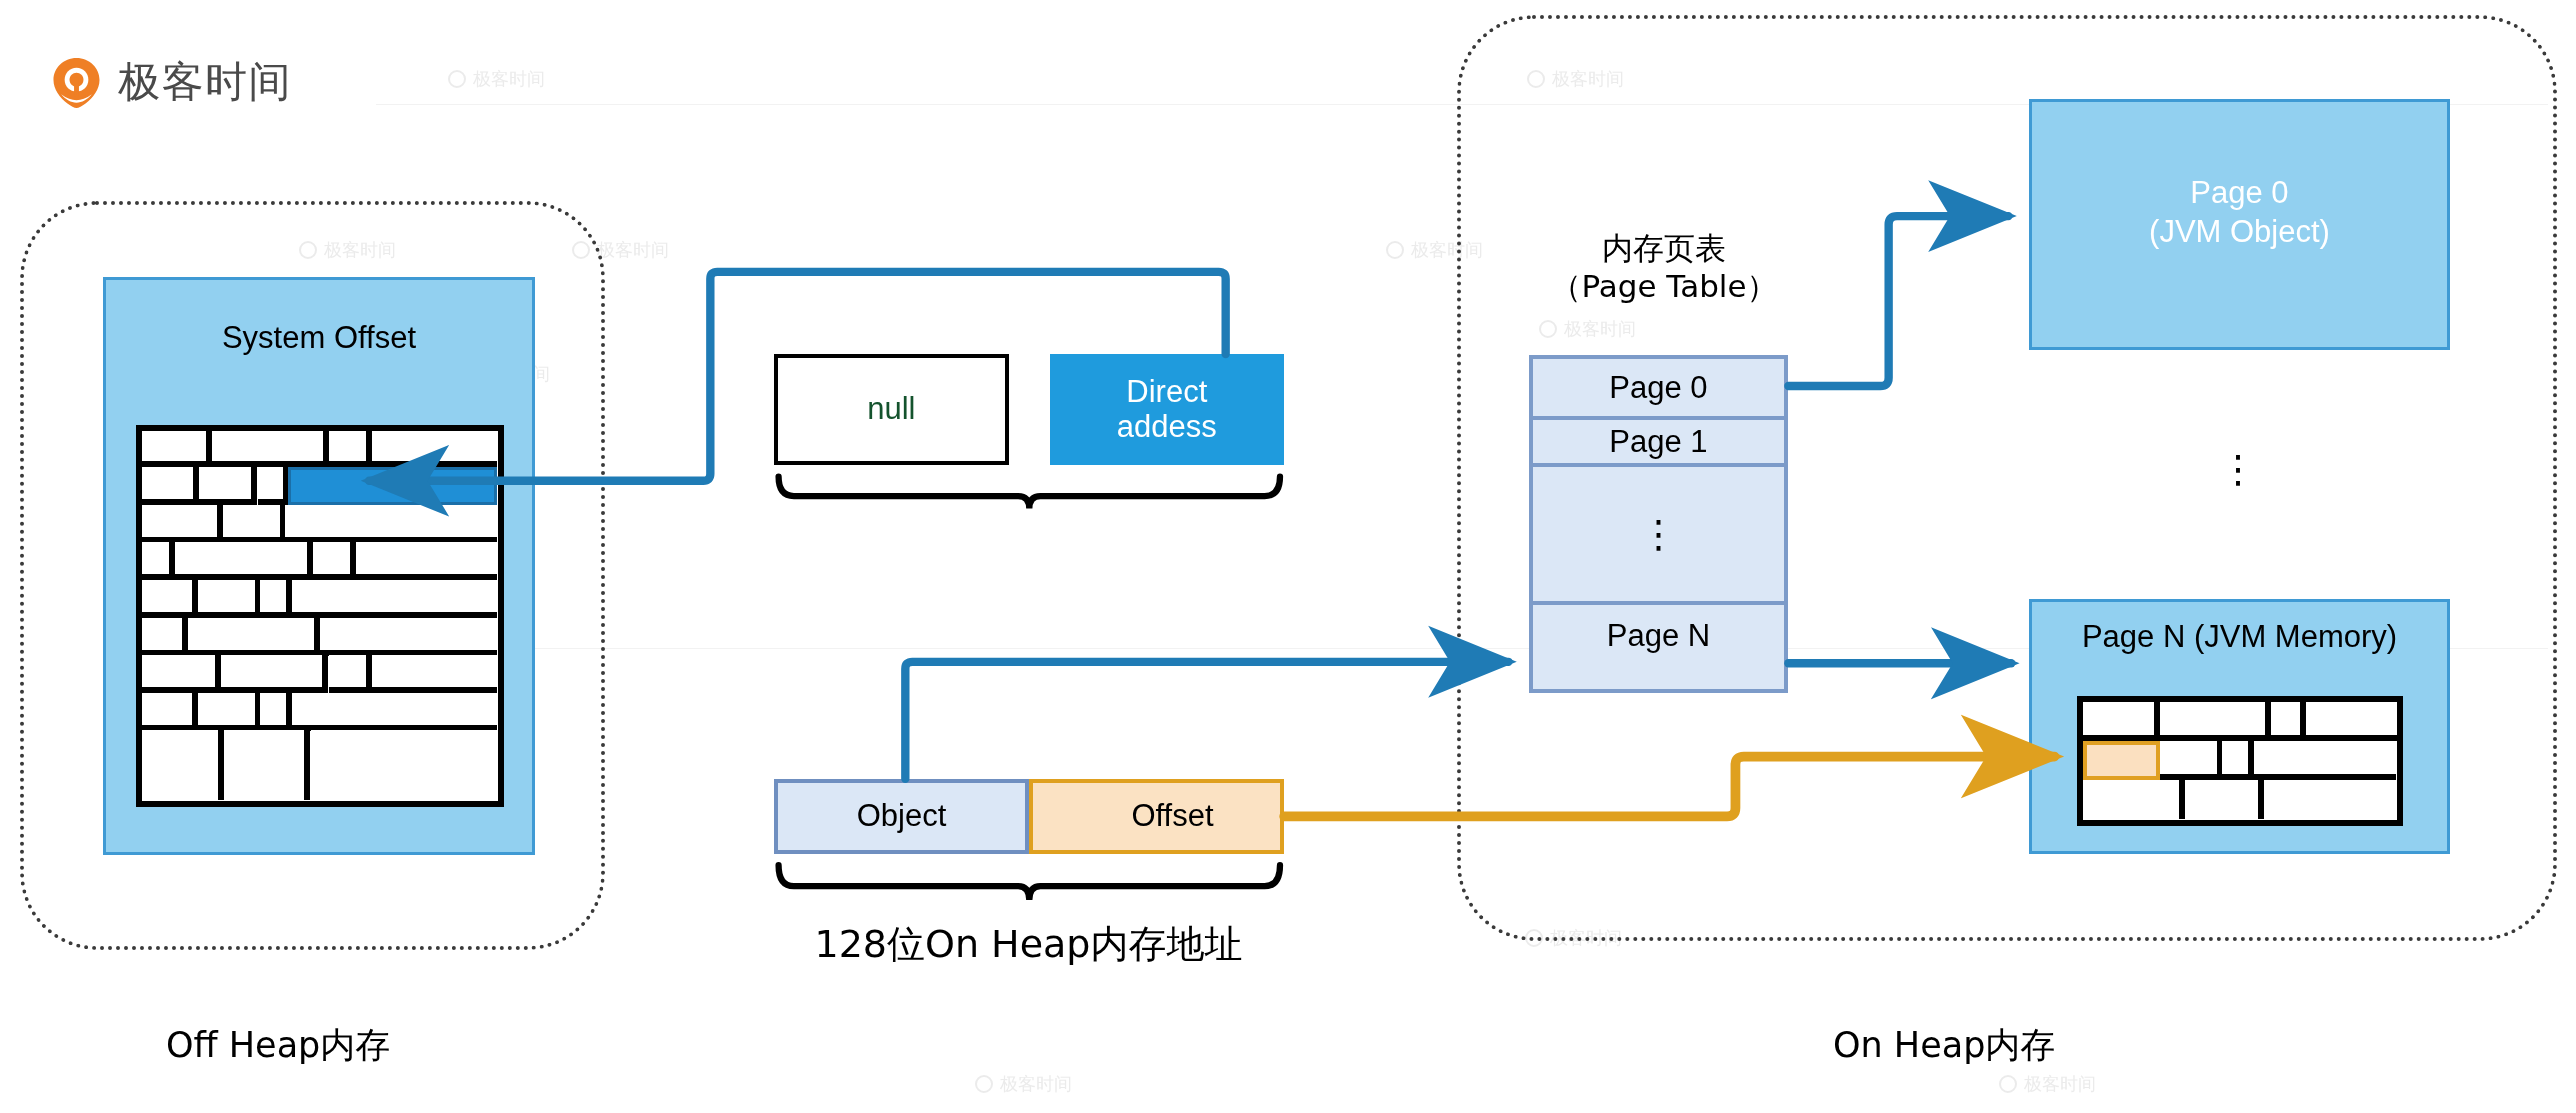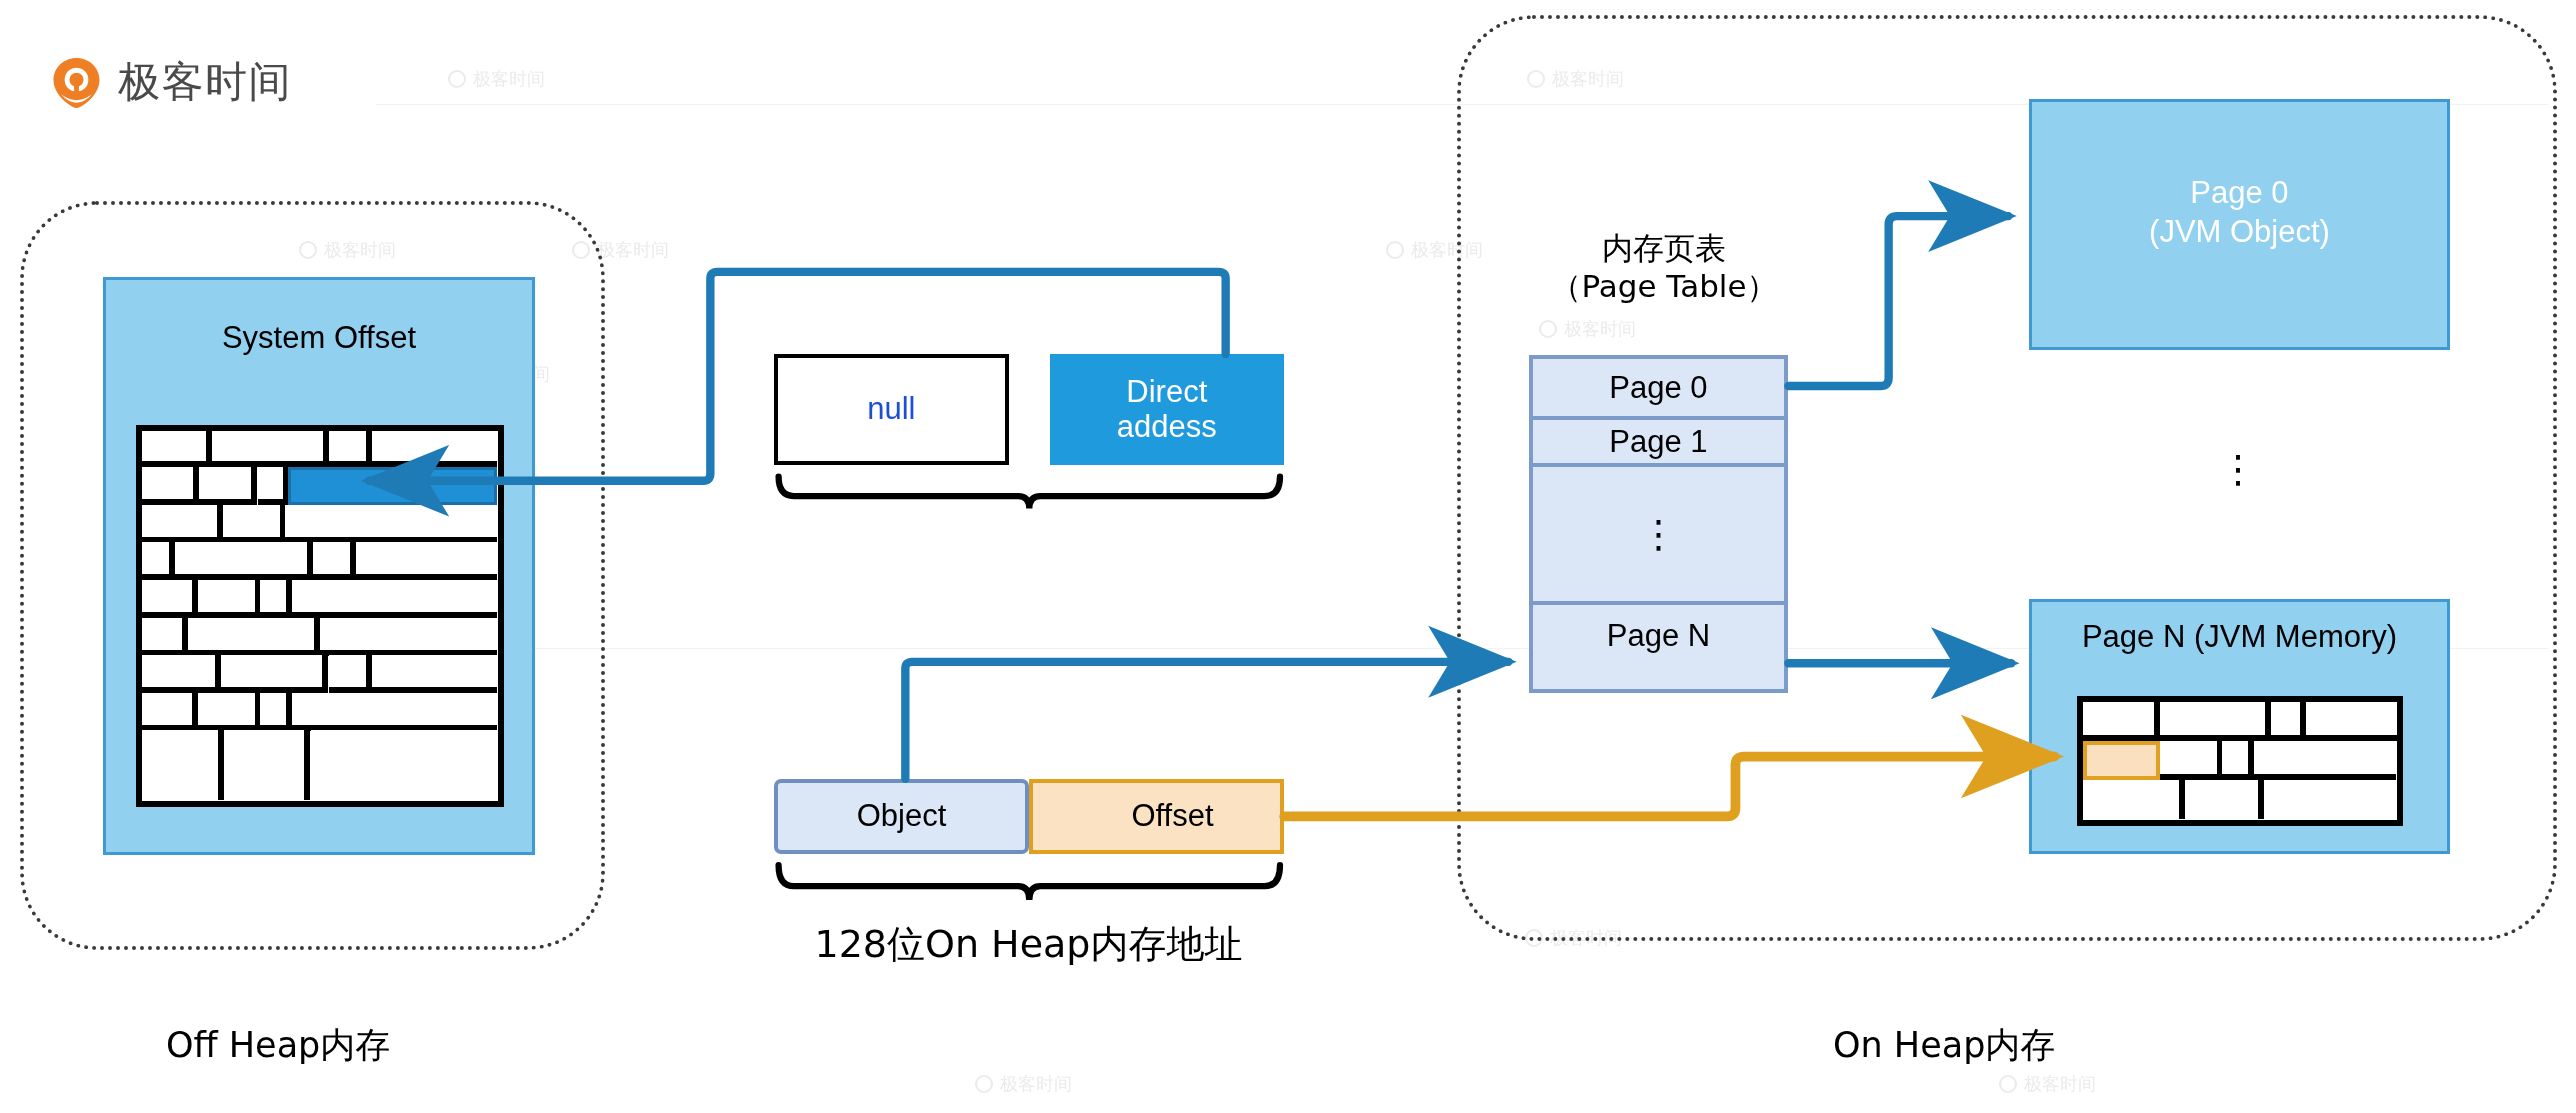--- a/index.html
+++ b/index.html
@@ -39,21 +39,21 @@
          border-right:6.3px solid #000;border-bottom:6.3px solid #000;}
   .brick.last-col{border-right:none;}
   .brick.last-row{border-bottom:none;}
   .brick.hl-blue{background:#1f8fd6;border:3.5px solid #1b6fa8;}
   .brick.hl-orange{background:#fbe0c0;border:4.9px solid #e0a022;}
 
   
   .word{position:absolute;display:flex;box-sizing:border-box;}
   .cell{box-sizing:border-box;display:flex;align-items:center;justify-content:center;
         font-size:31px;line-height:1.12;text-align:center;}
-  .cell.null{background:#fff;border:4.9px solid #000;color:#1d4ed8;}
+  .cell.null{background:#fff;border:4.9px solid #000;color:#14532d;}
   .cell.direct{background:#1f9bdd;border:3.5px solid #1f9bdd;color:#fff;margin-left:41px;}
   .cell.object{background:#dbe7f6;border:4.9px solid #6f8fc0;color:#000;}
   .cell.offset{background:#fbe2c3;border:4.9px solid #dfa01f;color:#000;padding-left:32px;}
   .caption{position:absolute;text-align:center;font-size:32px;color:#000;
            font-family:"DejaVu Sans","Liberation Sans",sans-serif;white-space:nowrap;}
 
   
   .ptable{position:absolute;box-sizing:border-box;background:#dbe7f6;border:4.9px solid #7c9bc9;}
   .prow{box-sizing:border-box;display:flex;align-items:center;justify-content:center;
         font-size:31px;color:#000;border-bottom:4.2px solid #7c9bc9;background:#dbe7f6;}
@@ -194,21 +194,21 @@
 
   <div class="bottomlabel" style="left:166px;top:1022px;">Off Heap内存</div>
 
   <div class="word" style="left:774px;top:354px;width:510px;height:111px;">
     <div class="cell null" style="width:255px;height:111px;">null</div>
     <div class="cell direct" style="width:255px;height:111px;white-space:pre-line;">Direct
 addess</div>
   </div>
 
   <div class="word" style="left:774px;top:779px;width:510px;height:75px;">
-    <div class="cell object" style="width:255px;height:75px;border-radius:7px;">Object</div>
+    <div class="cell object" style="width:255px;height:75px;">Object</div>
     <div class="cell offset" style="width:255px;height:75px;">Offset</div>
   </div>
   <div class="caption" style="left:706px;top:919px;width:645px;font-size:38px;">128位On Heap内存地址</div>
 
   <div class="group" style="left:1457px;top:15.3px;width:1100px;height:926px;"></div>
 
   <div class="ptable-title" style="left:1518px;top:230px;width:292px;">内存页表
 （Page Table）</div>
 
   <div class="ptable" style="left:1529px;top:355px;width:259px;height:338px;">

